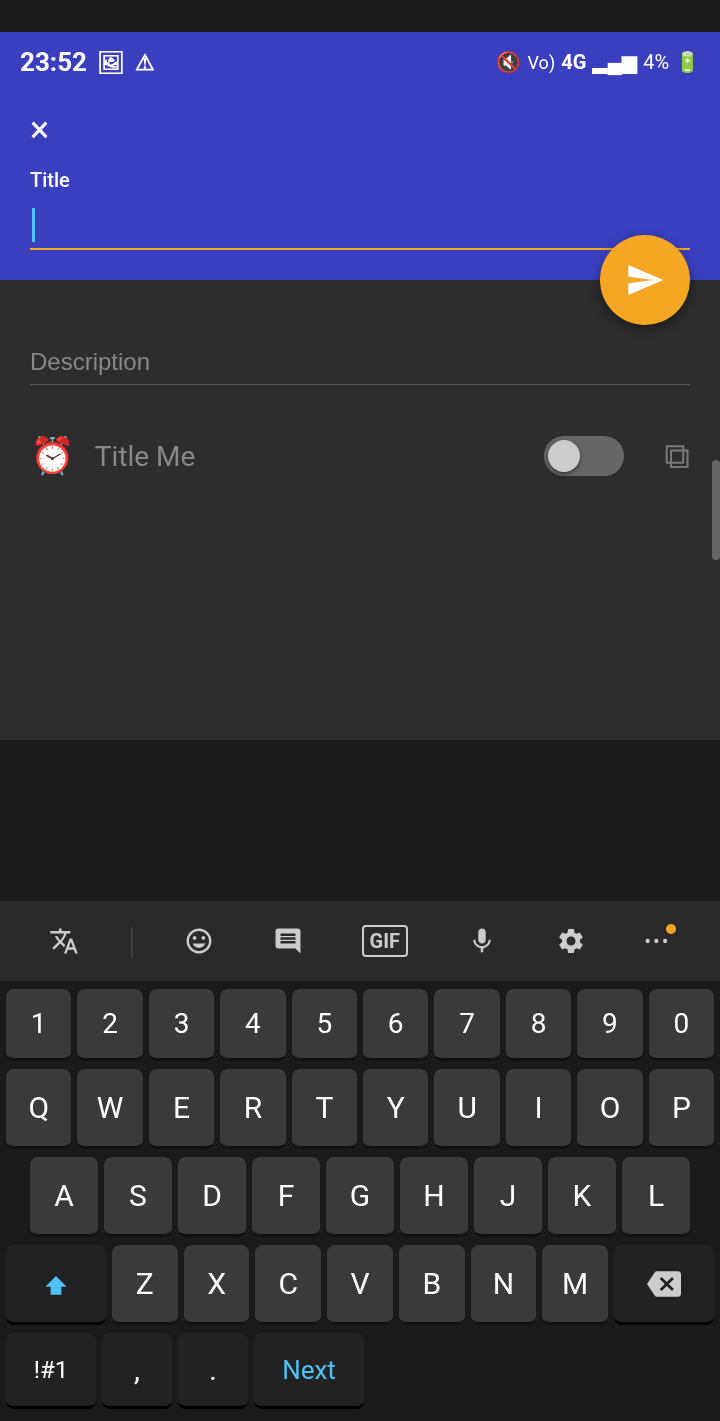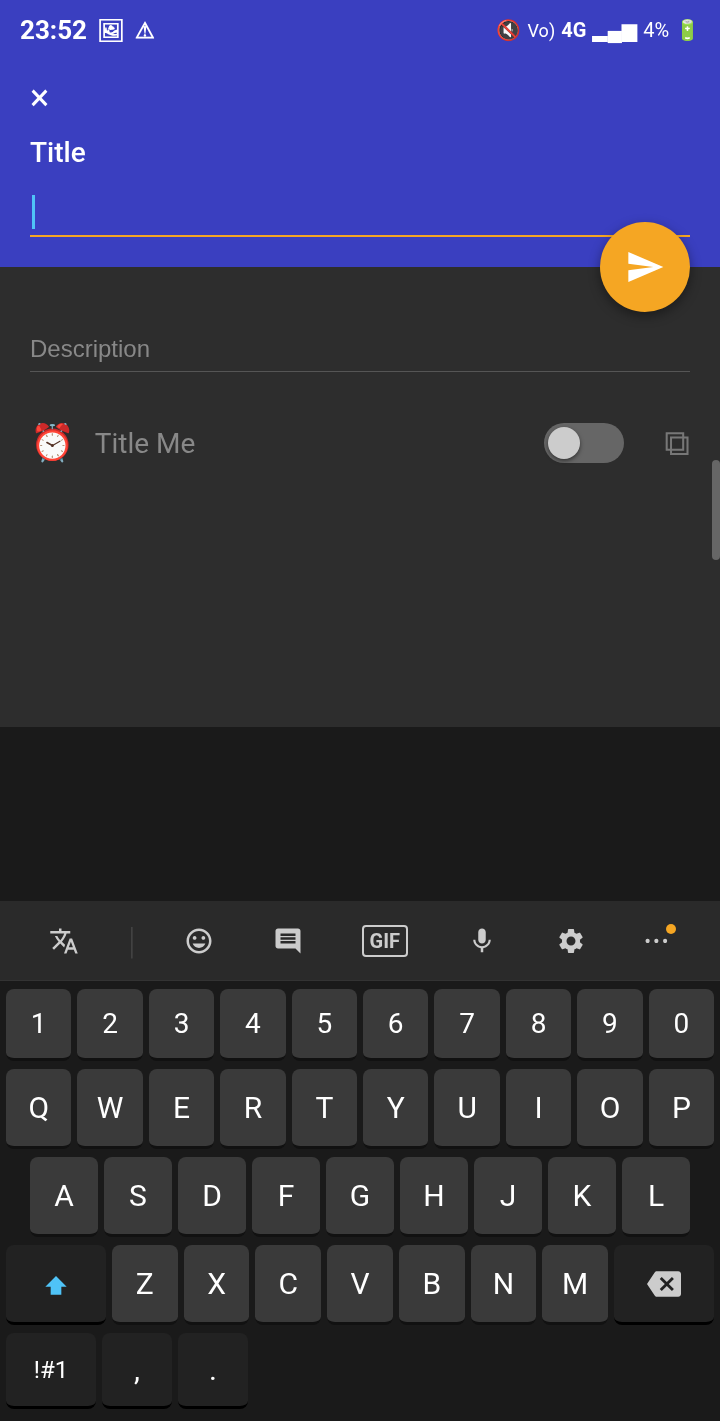--- a/index.html
+++ b/index.html
@@ -13,20 +13,21 @@
 
     
     .status-bar {
       width: 720px;
       height: 60px;
       background: #3a3fc0;
       display: flex;
       align-items: center;
       justify-content: space-between;
       padding: 0 20px;
+      margin-top: 32px;
     }
     .status-left {
       display: flex;
       align-items: center;
       gap: 10px;
       color: white;
       font-size: 26px;
       font-weight: bold;
     }
     .status-icons {
@@ -47,24 +48,24 @@
     .close-btn {
       color: white;
       font-size: 36px;
       cursor: pointer;
       line-height: 1;
       display: inline-block;
       margin-bottom: 20px;
     }
     .title-label {
       color: white;
-      font-size: 28px;
+      font-size: 20px;
       font-weight: 500;
       display: block;
-      margin-bottom: 18px;
+      margin-bottom: 8px;
     }
     .title-input-container {
       position: relative;
     }
     .title-input {
       width: 100%;
       background: transparent;
       border: none;
       border-bottom: 2px solid #f5a623;
       color: white;
@@ -523,14 +524,17 @@
   <div class="kb-last-row">
     <div class="kb-key-sym">
       <span>!#1</span>
     </div>
     <div class="kb-key-comma">
       <span>,</span>
     </div>
     <div class="kb-key-period">
       <span>.</span>
     </div>
+    <div class="kb-key-next">
+      <span>Next</span>
+    </div>
   </div>
 </div>
 
 </body></html>

